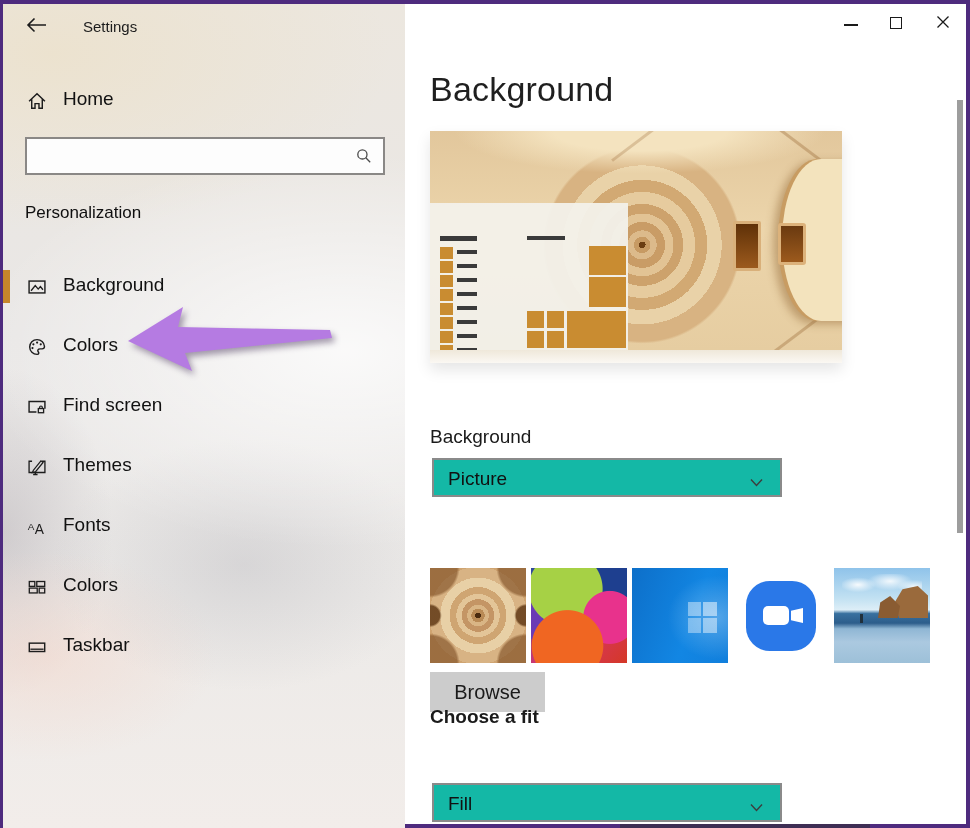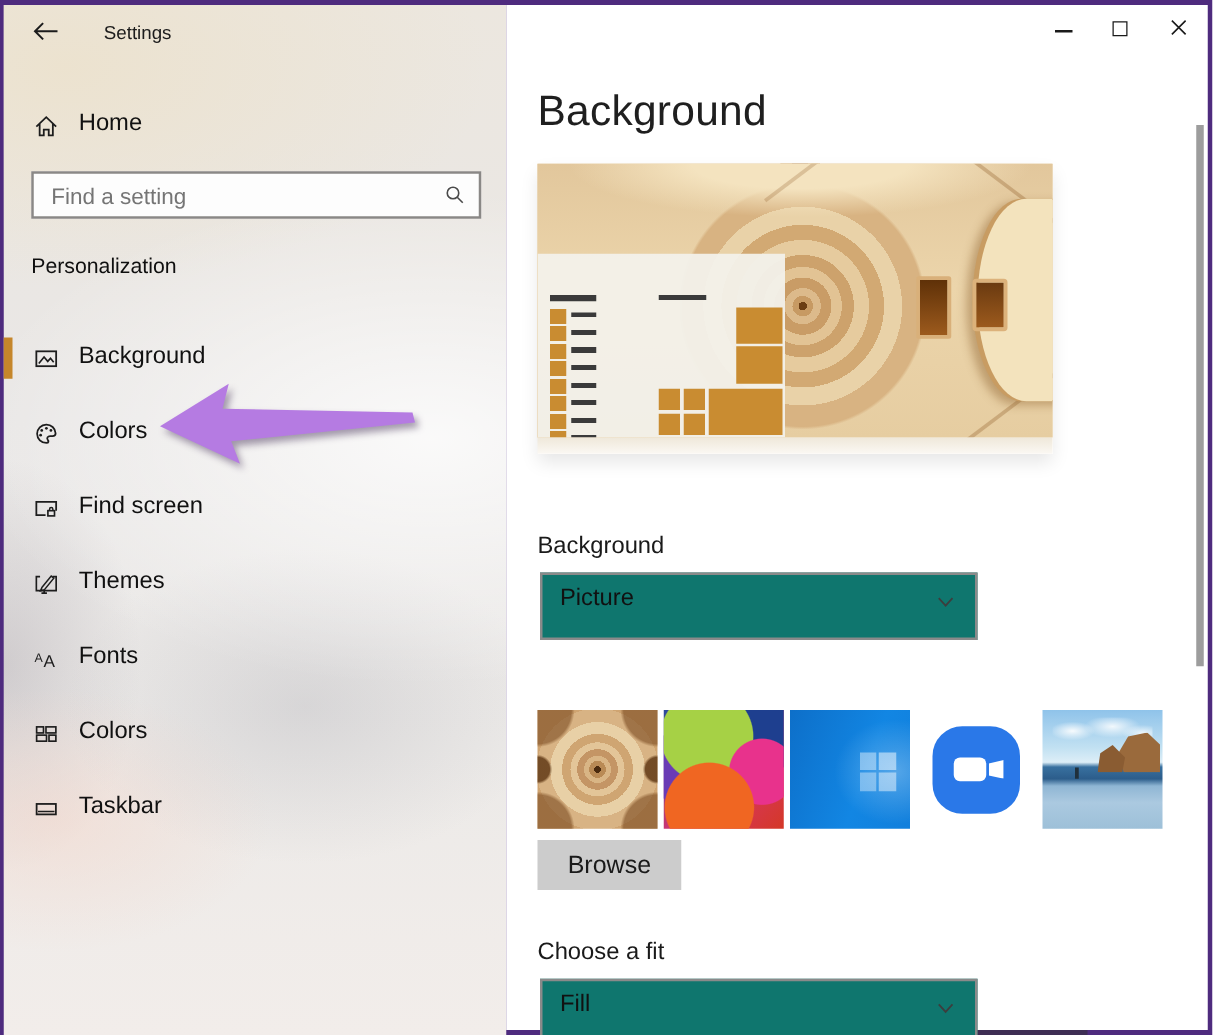--- a/index.html
+++ b/index.html
@@ -61,21 +61,21 @@
   .preview-floor{position:absolute;left:0;bottom:0;width:412px;height:13px;background:linear-gradient(#efe8da,#fbf8f3);}
   .mock-panel{position:absolute;left:0;top:72px;width:198px;height:147px;background:rgba(243,240,233,.96);}
   .mp{position:absolute;background:#c98c31;}
   .mock-dash{position:absolute;background:#3a3a3a;}
   .mock-squares{position:absolute;left:10px;top:44px;width:13px;height:106px;background:repeating-linear-gradient(180deg,#c98c31 0 12px,rgba(0,0,0,0) 12px 14px);}
   .mock-dashes{position:absolute;left:27px;top:47px;width:20px;height:102px;background:repeating-linear-gradient(180deg,#3a3a3a 0 4px,rgba(0,0,0,0) 4px 14px);}
   .aa{color:#fff;font-size:20px;text-align:center;line-height:61px;}
 
   
   .field-label{position:absolute;left:25px;font-size:19px;color:#1a1a1a;}
-  .combo{position:absolute;left:27px;width:350px;height:54px;border:2px solid #8a8a8a;background:#0f766e;box-sizing:border-box;cursor:default;}
+  .combo{position:absolute;left:27px;width:350px;height:39px;border:2px solid #8a8a8a;background:#14b8a6;box-sizing:border-box;cursor:default;}
   .combo .cv{position:absolute;left:14px;top:8px;font-size:19px;color:#111;}
   .combo .chev{position:absolute;right:16px;top:14px;}
 
   
   .thumbs{position:absolute;left:25px;top:564px;height:95px;}
   .thumb{position:absolute;top:0;width:96px;height:95px;overflow:hidden;}
   .t1{left:0;background:
       radial-gradient(circle at 0% 50%, rgba(90,50,15,.8) 0 9%, rgba(0,0,0,0) 11%),
       radial-gradient(circle at 100% 50%, rgba(90,50,15,.8) 0 9%, rgba(0,0,0,0) 11%),
       radial-gradient(circle at 0% 0%, rgba(122,74,32,.6) 0 20%, rgba(0,0,0,0) 22%),
@@ -132,21 +132,20 @@
     <div class="home-row">
       <span class="mi">
         <svg width="22" height="22" viewBox="0 0 20 20">
             <path d="M2.8 10.2 10 3.4 17.2 10.2 M5.2 8.2 V16.6 H8.2 V12.4 H11.8 V16.6 H14.8 V8.2" fill="none" stroke="#1d1d1d" stroke-width="1.3"></path>
           </svg>
       </span>
       <span class="ml">Home</span>
     </div>
 
     <div class="searchbox">
-      <input type="text" placeholder="Find a setting" style="">
       <span class="sicon">
         <svg width="18" height="18" viewBox="0 0 18 18">
             <circle cx="7.4" cy="7.4" r="4.6" fill="none" stroke="#4a4a4a" stroke-width="1.3"></circle>
             <line x1="10.8" y1="10.8" x2="15.2" y2="15.2" stroke="#4a4a4a" stroke-width="1.3"></line>
           </svg>
       </span>
     </div>
 
     <div class="section-hd">Personalization</div>
 
@@ -290,21 +289,21 @@
       </div>
       <div class="thumb t5" aria-label="beach-with-rock-arches">
         <div class="cloud"></div>
         <div class="rock1"></div>
         <div class="rock2"></div>
         <div class="runner"></div>
       </div>
     </div>
     <button class="browse-btn">Browse</button>
 
-    <div class="field-label" style="top:747px;">Choose a fit</div>
+    <div class="field-label" style="top:702px;font-weight:bold;">Choose a fit</div>
     <div class="combo" style="top:779px;">
       <span class="cv">Fill</span>
       <span class="chev"><svg width="15" height="11" viewBox="0 0 15 11">
             <path d="M2 2.5 L7.5 8.5 L13 2.5" fill="none" stroke="#3d3d3d" stroke-width="1.4"></path>
           </svg></span>
     </div>
   </div>
 
   <div class="scroll-track"></div>
   <div class="scroll-thumb"></div>

